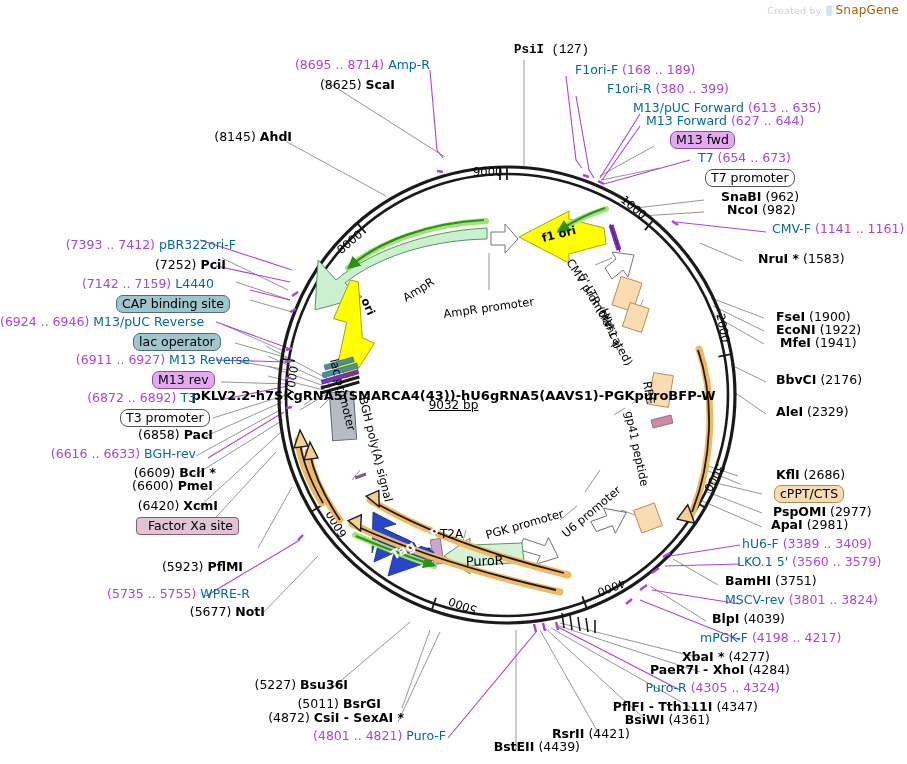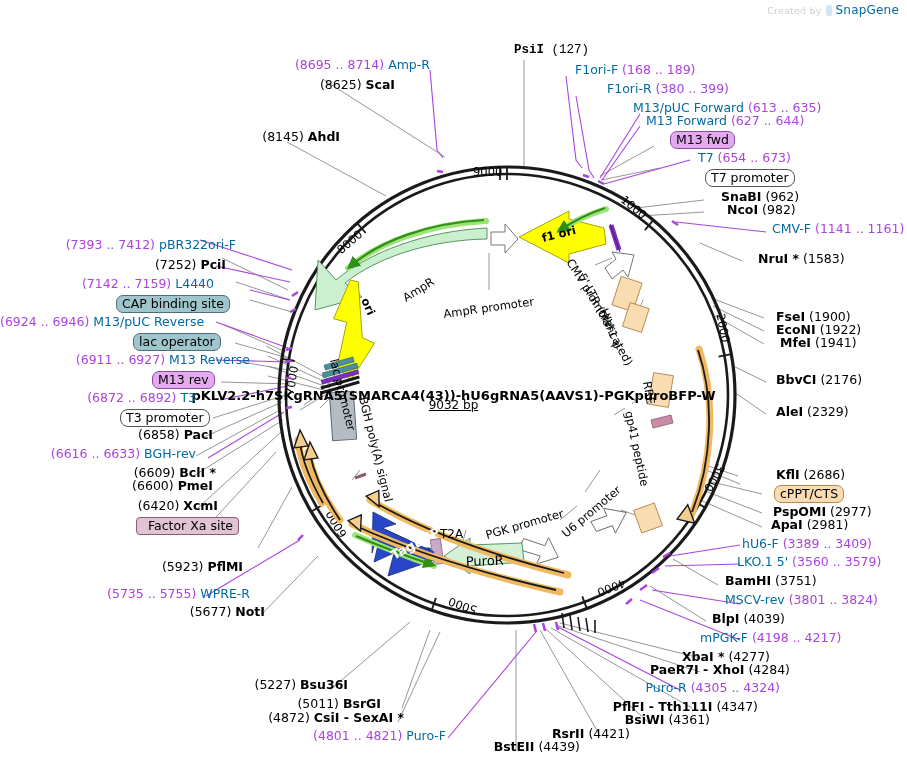--- a/index.html
+++ b/index.html
@@ -22,21 +22,21 @@
         border:1px solid #555;border-radius:4px;padding:0px 5px 1px 5px;
         background:#ffffff;color:#000;}
   .chip.teal{background:#9ec6cc;border-color:#4d6f74;border-radius:7px;}
   .chip.violet{background:#e4aaf0;border-color:#8a4fa0;border-radius:7px;}
   .chip.pinkbox{background:#e2c3d4;border-color:#8a5c72;border-radius:4px;padding-left:11px;}
   .chip.peach{background:#fadcb3;border-color:#b58a4f;border-radius:7px;}
   .chip.plain{background:#ffffff;border-color:#555;border-radius:8px;}
 
   #watermark{position:absolute;right:8px;top:3px;font-size:9.5px;color:#cfcfcf;
              letter-spacing:.2px;display:flex;align-items:center;gap:4px;}
-  #watermark .sg{font-size:12px;color:#0369a1;}
+  #watermark .sg{font-size:12px;color:#a16207;}
   #watermark .logo{display:inline-block;width:6px;height:11px;border-radius:3px 3px 0 3px;
                    background:#d3e4f5;transform:skewX(-4deg);}
 
   #title{position:absolute;left:0;top:388px;width:907px;text-align:center;
          font-size:13px;font-weight:bold;color:#000;pointer-events:none;}
   #bp{position:absolute;left:0;top:398px;width:907px;text-align:center;
       font-size:12px;color:#000;text-decoration:underline;}
 
   .arcnum{font-size:11.5px;fill:#000;font-family:"DejaVu Sans","Liberation Sans",sans-serif;}
   .featlab{font-size:11.5px;fill:#000;font-family:"DejaVu Sans","Liberation Sans",sans-serif;}
@@ -399,21 +399,21 @@
   <div class="chip pinkbox" style="left:136px;top:517px;">Factor Xa site</div>
 
   <div class="lbl purple r" style="left:0px;top:58px;width:430px;">
     <span class="pos">(8695 .. 8714)</span>
     <span class="enz">Amp-R</span>
   </div>
   <div class="lbl r" style="left:0px;top:78px;width:395px;">
     <span class="pos">(8625)</span>
     <span class="enz">ScaI</span>
   </div>
-  <div class="lbl r" style="left:0px;top:130px;width:292px;margin-left:48px;">
+  <div class="lbl r" style="left:0px;top:130px;width:292px;">
     <span class="pos">(8145)</span>
     <span class="enz">AhdI</span>
   </div>
 
   <div class="lbl l" style="left:514px;top:44px;font-family:Liberation Mono, monospace;">
     <span class="enz">PsiI</span>
     <span class="pos">(127)</span>
   </div>
   <div class="lbl purple l" style="left:575px;top:63px;">
     <span class="enz">F1ori-F</span>

